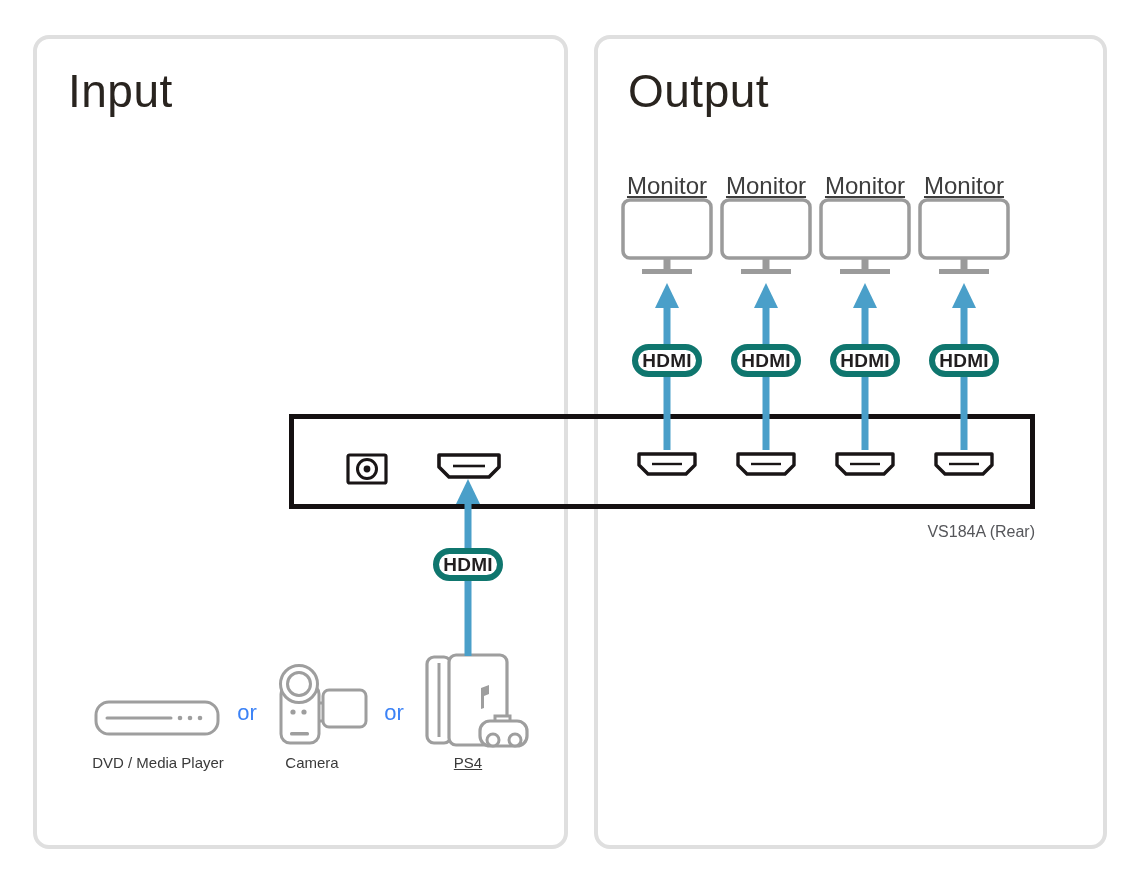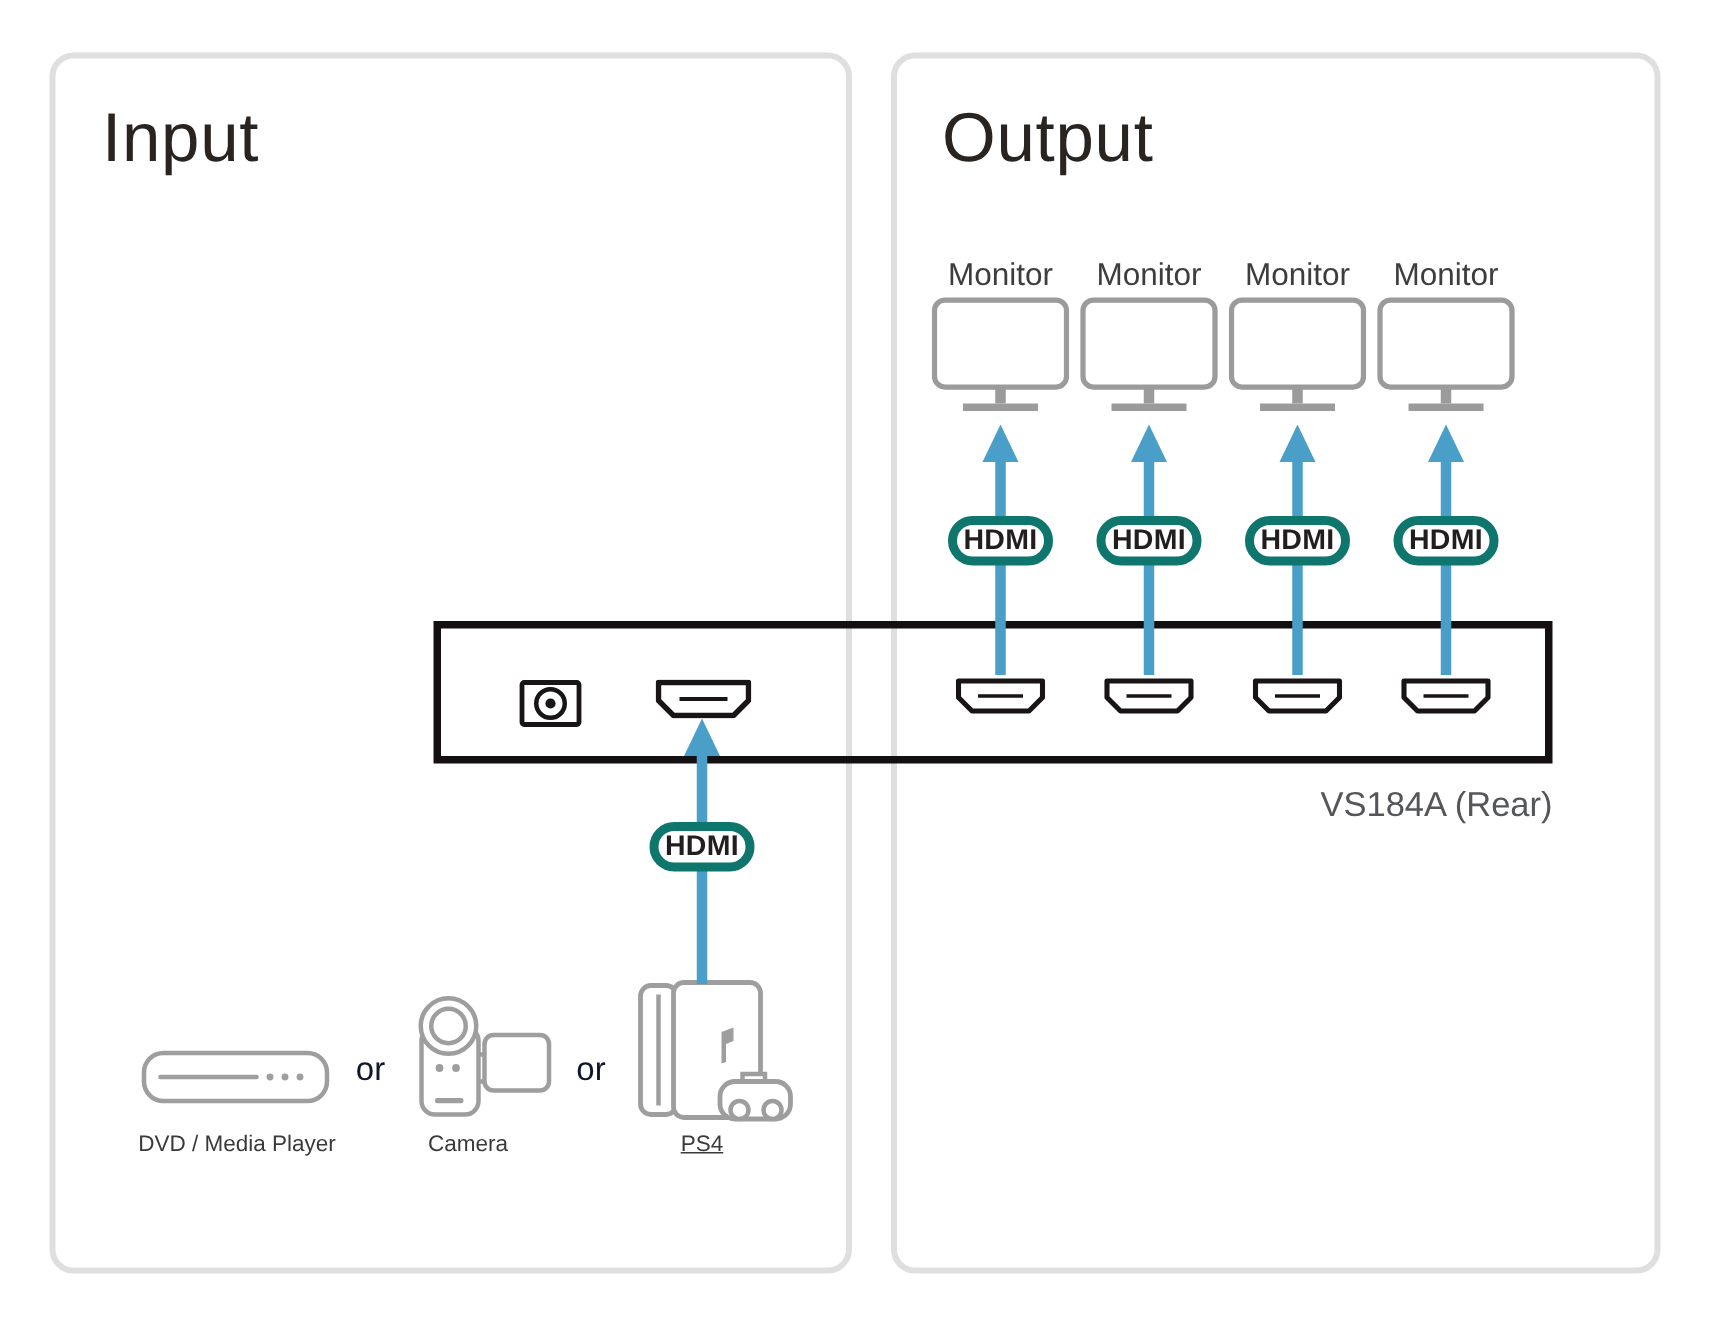--- a/index.html
+++ b/index.html
@@ -9,45 +9,45 @@
   }
   .panel{
     position:absolute;background:#ffffff;border:4px solid #dfdfdf;
     border-radius:16px;box-sizing:border-box;
   }
   .panel-title{
     position:absolute;font-size:46px;font-weight:500;color:#29241f;
     letter-spacing:0.5px;white-space:nowrap;
   }
   .mon-label{
-    position:absolute;width:100px;text-align:center;font-size:21px;
-    color:#3d3d3d;white-space:nowrap;
+    position:absolute;width:100px;text-align:center;font-size:24px;
+    color:#3d3d3d;white-space:nowrap;text-decoration:underline;
   }
   .dev-label{
     position:absolute;text-align:center;font-size:15px;color:#3a3a3a;
     white-space:nowrap;
   }
   .or-label{
-    position:absolute;width:44px;text-align:center;font-size:22px;color:#0f172a;
+    position:absolute;width:44px;text-align:center;font-size:22px;color:#3b82f6;
   }
   .pill{
     position:absolute;width:70px;height:33px;background:#ffffff;
     border:6px solid #0f766e;border-radius:18px;box-sizing:border-box;
     display:flex;align-items:center;justify-content:center;
     font-size:19px;font-weight:700;color:#221e1f;letter-spacing:0.2px;
     z-index:6;
   }
   .device-box{
     position:absolute;left:289px;top:414px;width:746px;height:95px;
     border:5px solid #141011;box-sizing:border-box;background:transparent;
     z-index:3;
   }
   .vs-label{
     position:absolute;left:820px;top:523px;width:215px;text-align:right;
-    font-size:23px;color:#55565a;z-index:4;white-space:nowrap;
+    font-size:16px;color:#55565a;z-index:4;white-space:nowrap;
   }
   .arrow{position:absolute;z-index:5;}
   .icon-svg{position:absolute;z-index:4;}
   .z2{z-index:2;}
 </style>
 </head>
 <body>
 
 <div class="stage">
 

